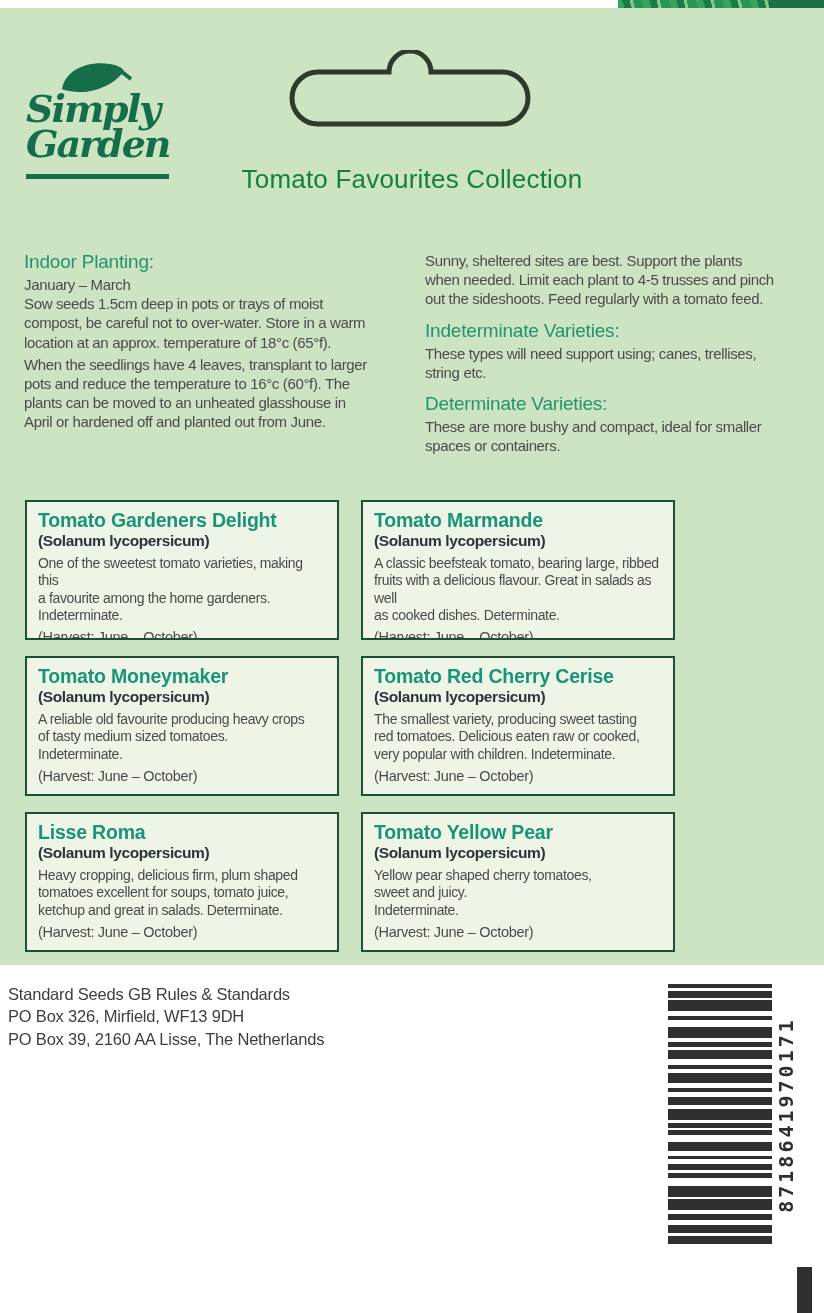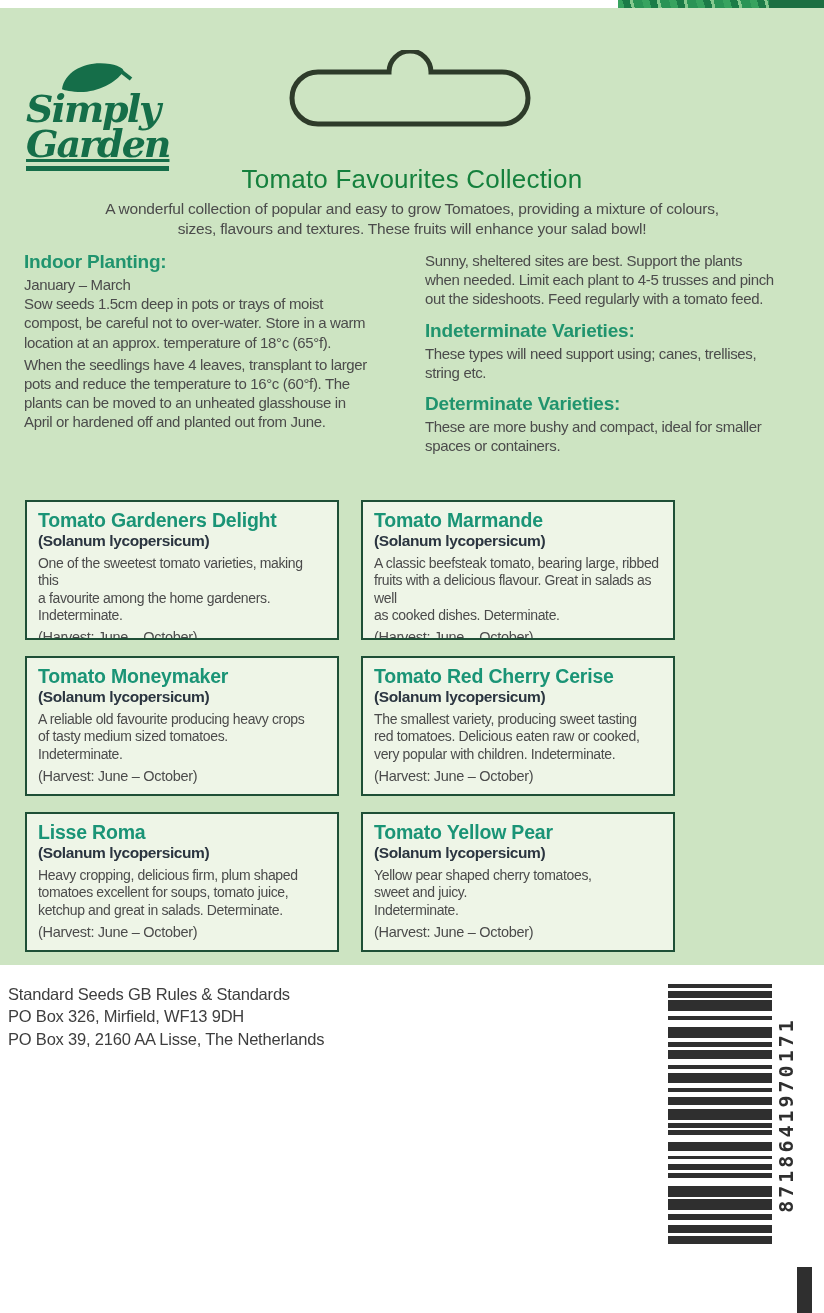--- a/index.html
+++ b/index.html
@@ -25,41 +25,41 @@
   .top-strip::after{content:"";position:absolute;right:0;top:0;bottom:0;width:55px;background:#1c6f42;}
   .panel{position:absolute;top:8px;left:0;right:0;height:957px;background:var(--background_green);}
 
   
   .logo{position:absolute;left:26px;top:58px;color:var(--logo_green);}
   .logo .leaf{display:block;margin-left:30px;margin-bottom:-8px;}
   .logo .l1,.logo .l2{
     font-family:"DejaVu Serif", serif;font-style:italic;font-weight:bold;
     font-size:38px;line-height:0.92;letter-spacing:-2px;
   }
-  .logo .l2{display:inline-block;border-bottom:5px solid var(--logo_green);padding-bottom:4px;text-decoration:underline;}
+  .logo .l2{display:inline-block;border-bottom:5px solid var(--logo_green);padding-bottom:12px;}
 
   
   .hang-hole{position:absolute;left:289px;top:50px;}
 
   
   .title{
     position:absolute;top:164px;left:0;right:0;text-align:center;
     font-size:26px;font-weight:500;color:#15803d;letter-spacing:0.2px;
   }
   .intro{
     position:absolute;top:199px;left:40px;right:40px;text-align:center;
     font-size:15.5px;line-height:1.3;color:var(--body_text);white-space:pre-line;letter-spacing:-0.2px;
   }
 
   
   .columns{position:absolute;top:251px;left:24px;width:776px;display:flex;gap:26px;}
   .col{flex:1;min-width:0;}
   .col p{margin:0 0 3px;font-size:15px;line-height:1.28;color:var(--body_text);
          white-space:pre-line;letter-spacing:-0.35px;}
-  .col h3{margin:11px 0 2px;font-size:19px;font-weight:bold;color:var(--accent_green);letter-spacing:-0.2px;}
+  .col h3{margin:11px 0 2px;font-size:19px;font-weight:normal;color:var(--accent_green);letter-spacing:-0.2px;}
   .col h3.first{margin-top:0;}
 
   
   .varieties{
     position:absolute;top:500px;left:25px;width:650px;
     display:grid;grid-template-columns:1fr 1fr;column-gap:22px;row-gap:16px;
   }
   .box{
     background:var(--box_bg);border:2px solid var(--box_border);
     padding:6px 11px 6px;height:140px;box-sizing:border-box;overflow:hidden;
@@ -100,22 +100,20 @@
     </svg>
     <div class="l1">Simply</div>
     <div class="l2">Garden</div>
   </div>
 
   <svg class="hang-hole" width="242" height="78" viewBox="0 0 242 78">
     <path d="M 100 22 A 21 21 0 0 1 142 22 L 213 22 A 26 26 0 0 1 213 74 L 29 74 A 26 26 0 0 1 29 22 L 100 22 Z" fill="none" stroke="var(--dark_outline)" stroke-width="5"></path>
   </svg>
 
   <div class="title">Tomato Favourites Collection</div>
-  <div class="intro">A wonderful collection of popular and easy to grow Tomatoes, providing a mixture of colours,
-sizes, flavours and textures. These fruits will enhance your salad bowl!</div>
 
   <div class="columns">
     <div class="col">
       <h3 class="first">Indoor Planting:</h3>
       <p>January – March
 Sow seeds 1.5cm deep in pots or trays of moist
 compost, be careful not to over-water. Store in a warm
 location at an approx. temperature of 18°c (65°f).</p>
       <p>When the seedlings have 4 leaves, transplant to larger
 pots and reduce the temperature to 16°c (60°f). The

